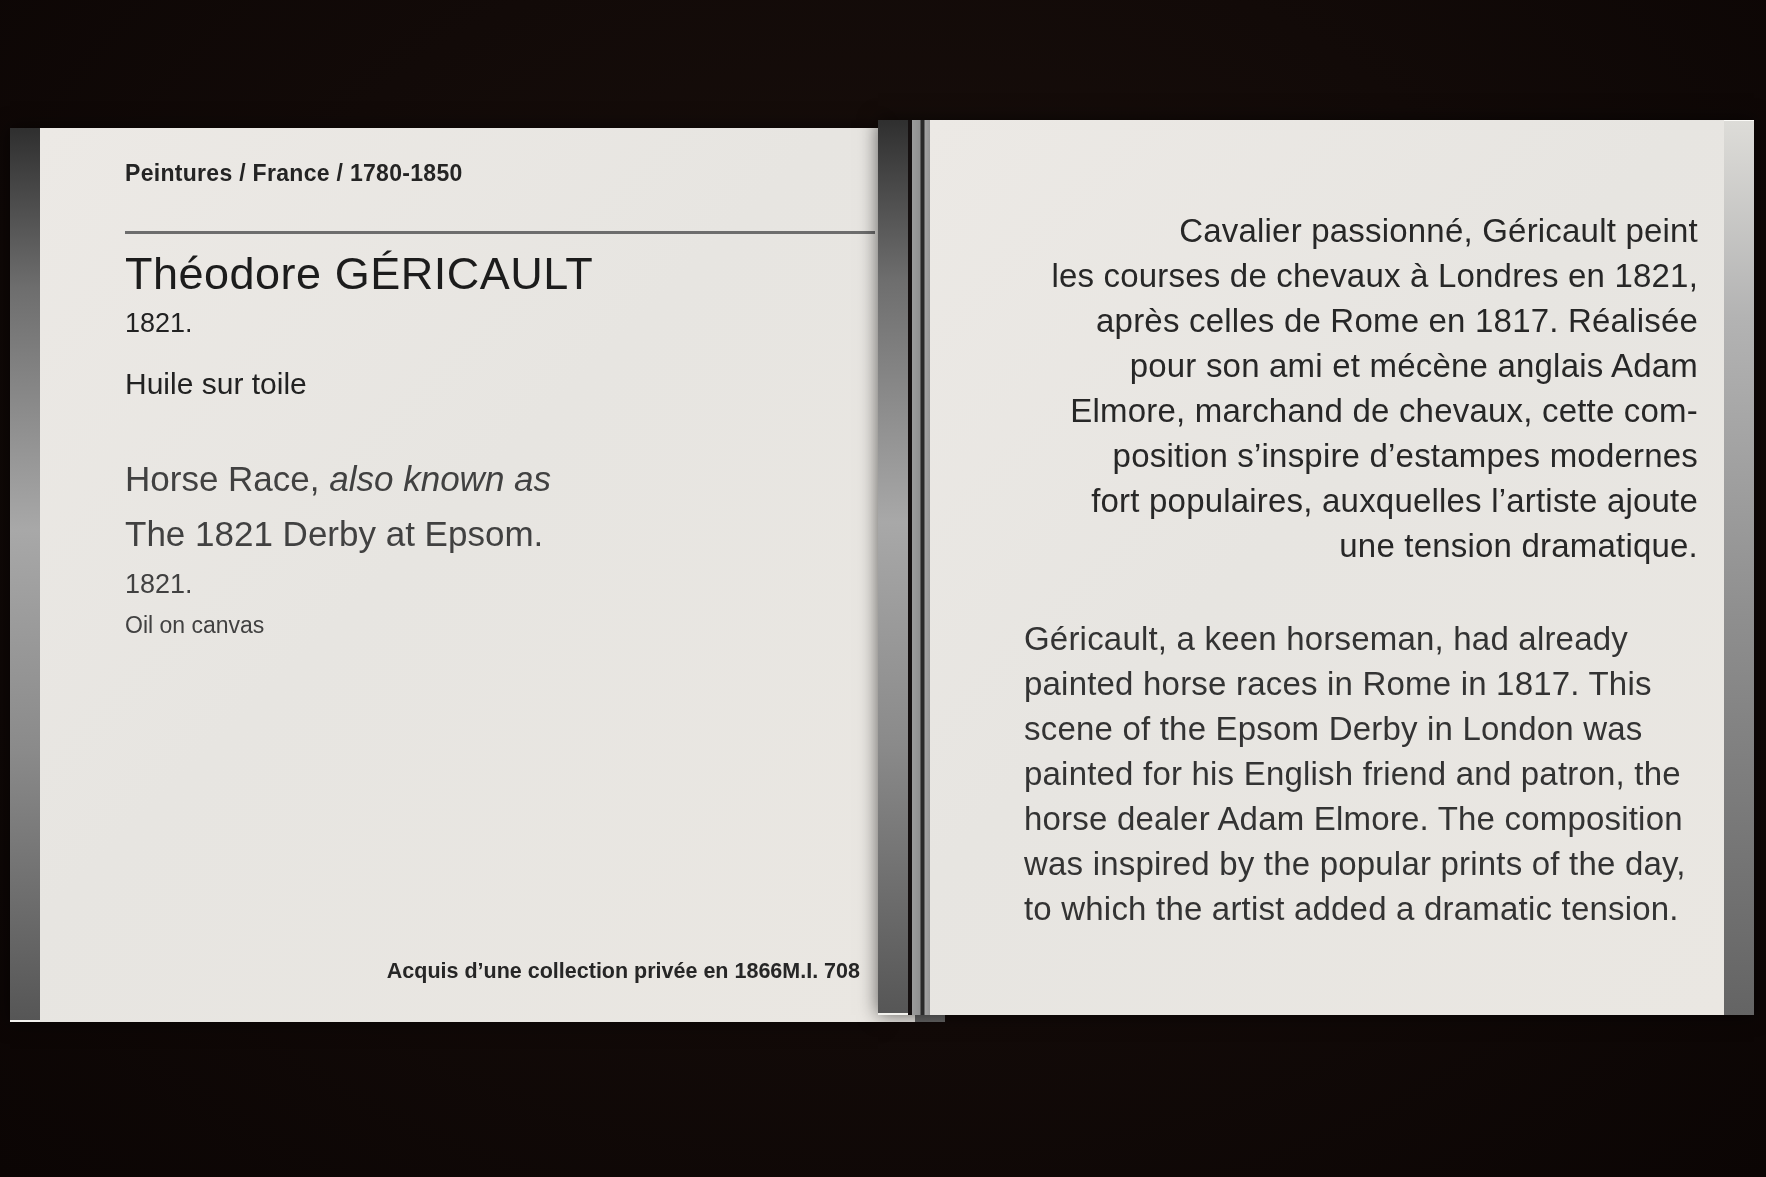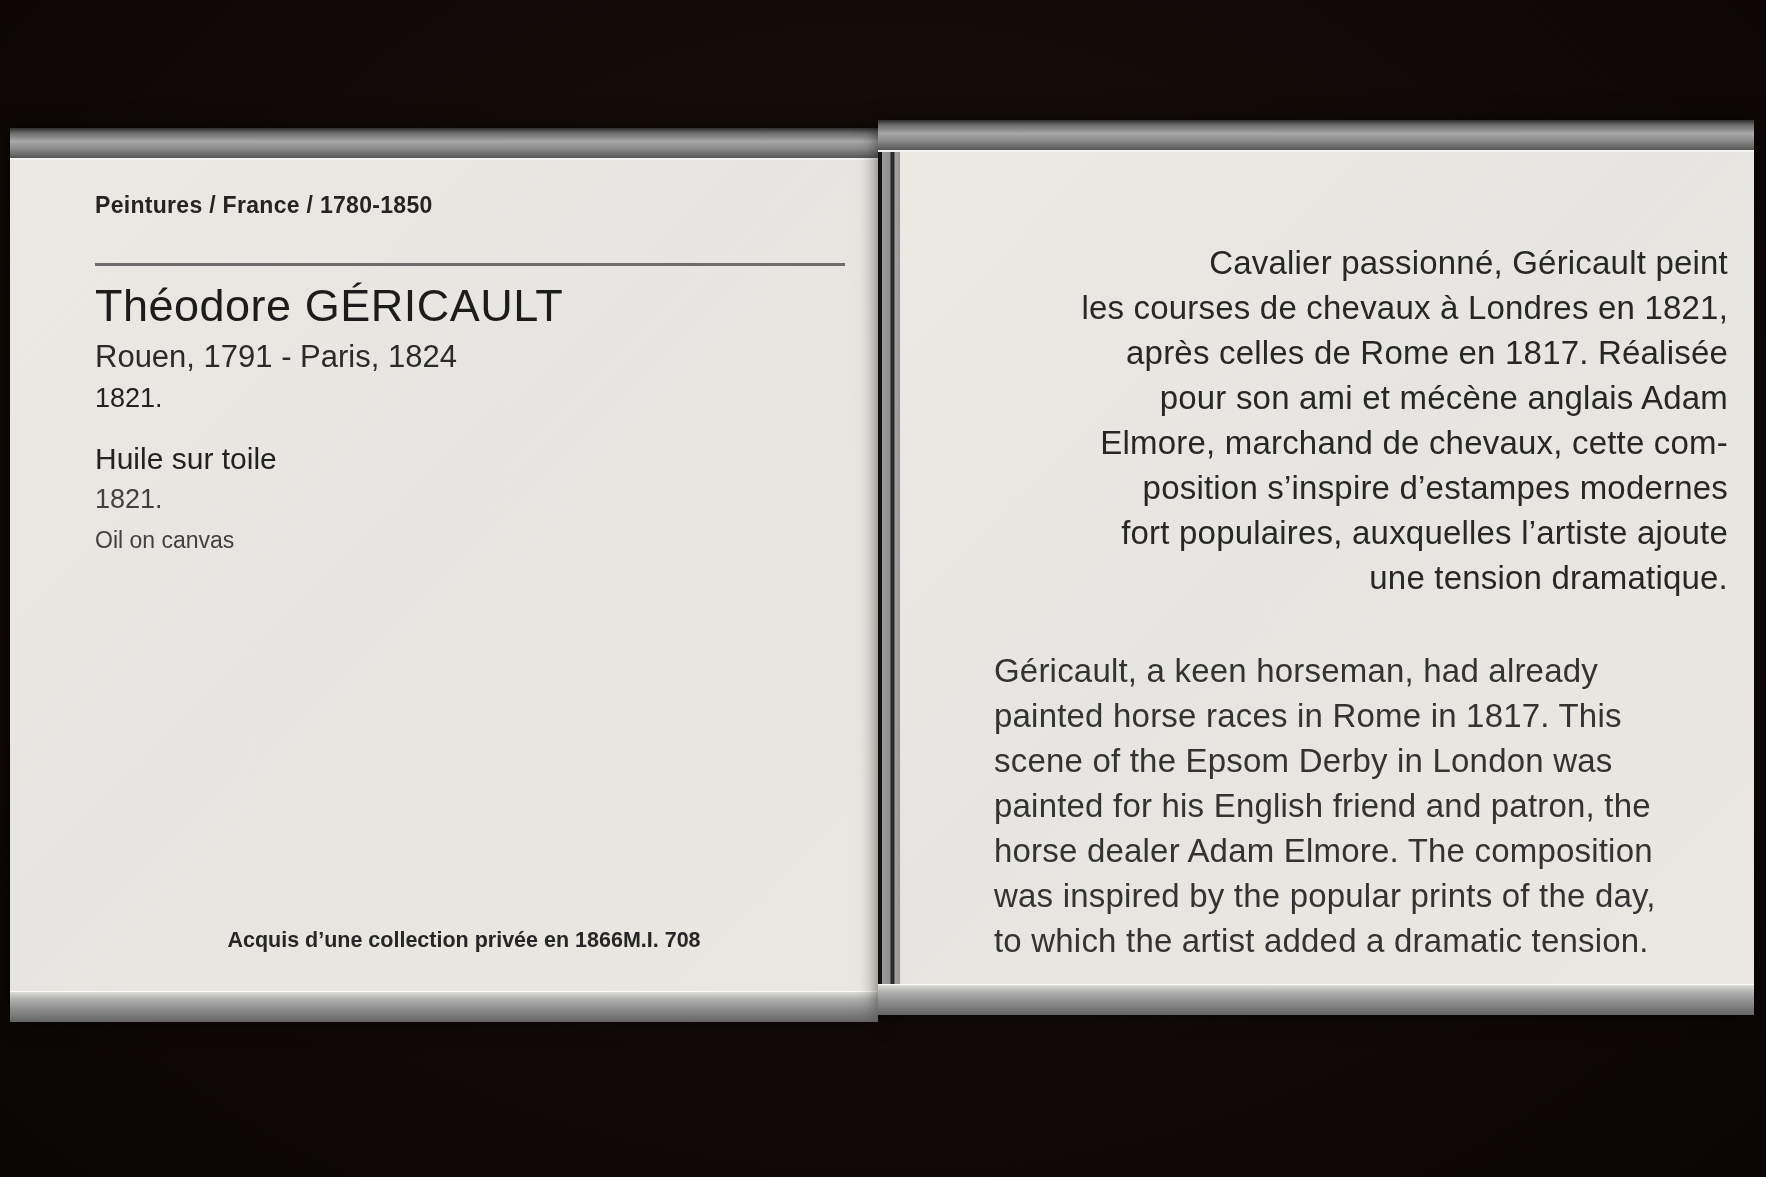--- a/index.html
+++ b/index.html
@@ -11,21 +11,21 @@
   .scene {
     position: relative;
     width: 1766px;
     height: 1177px;
     overflow: hidden;
     background: radial-gradient(ellipse at 50% 40%, #1a100c 0%, #120a08 55%, #0b0504 100%);
   }
   .card {
     position: absolute;
     display: flex;
-    flex-direction: column;
+    flex-direction: row;
     box-shadow: 0 0 18px rgba(0,0,0,0.6);
   }
   .card-left  { left: 10px;  top: 128px; width: 868px; height: 894px; }
   .card-right { left: 878px; top: 120px; width: 876px; height: 895px; }
 
   .rail {
     flex: 0 0 30px;
     background: linear-gradient(#2f2f2f 0%, #6e6e6e 18%, #a8a8a8 45%, #8a8a8a 70%, #565656 100%);
   }
   .rail-top { border-bottom: 2px solid #f3f2ee; }
@@ -119,21 +119,21 @@
     font-size: 23px;
     font-weight: 400;
     color: #414141;
   }
   .footer-row {
     position: absolute;
     left: 95px;
     right: 55px;
     bottom: 38px;
     display: flex;
-    justify-content: center;
+    justify-content: flex-end;
     align-items: baseline;
     font-size: 21.5px;
     font-weight: 700;
     color: #262626;
   }
 
   
   .para {
     white-space: pre-line;
     font-size: 33px;
@@ -158,25 +158,28 @@
 
 <div class="scene">
 
   <div class="card card-left">
     <div class="rail rail-top"></div>
     <div class="card-body">
       <div class="paper paper-left">
         <div class="breadcrumb">Peintures / France / 1780-1850</div>
         <div class="rule"></div>
         <h1 class="artist-name">Théodore GÉRICAULT</h1>
-        <div class="artist-dates">Rouen, 1791 - Paris, 1824</div>
 
         <div class="date-fr">1821.</div>
         <div class="medium-fr">Huile sur toile</div>
 
+        <div class="title-en">
+          <div><span>Horse Race, </span><em>also known as</em></div>
+          <div>The 1821 Derby at Epsom.</div>
+        </div>
         <div class="date-en">1821.</div>
         <div class="medium-en">Oil on canvas</div>
 
         <div class="footer-row">
           <span>Acquis d’une collection privée en 1866</span>
           <span>M.I. 708</span>
         </div>
       </div>
     </div>
     <div class="rail rail-bottom"></div>

